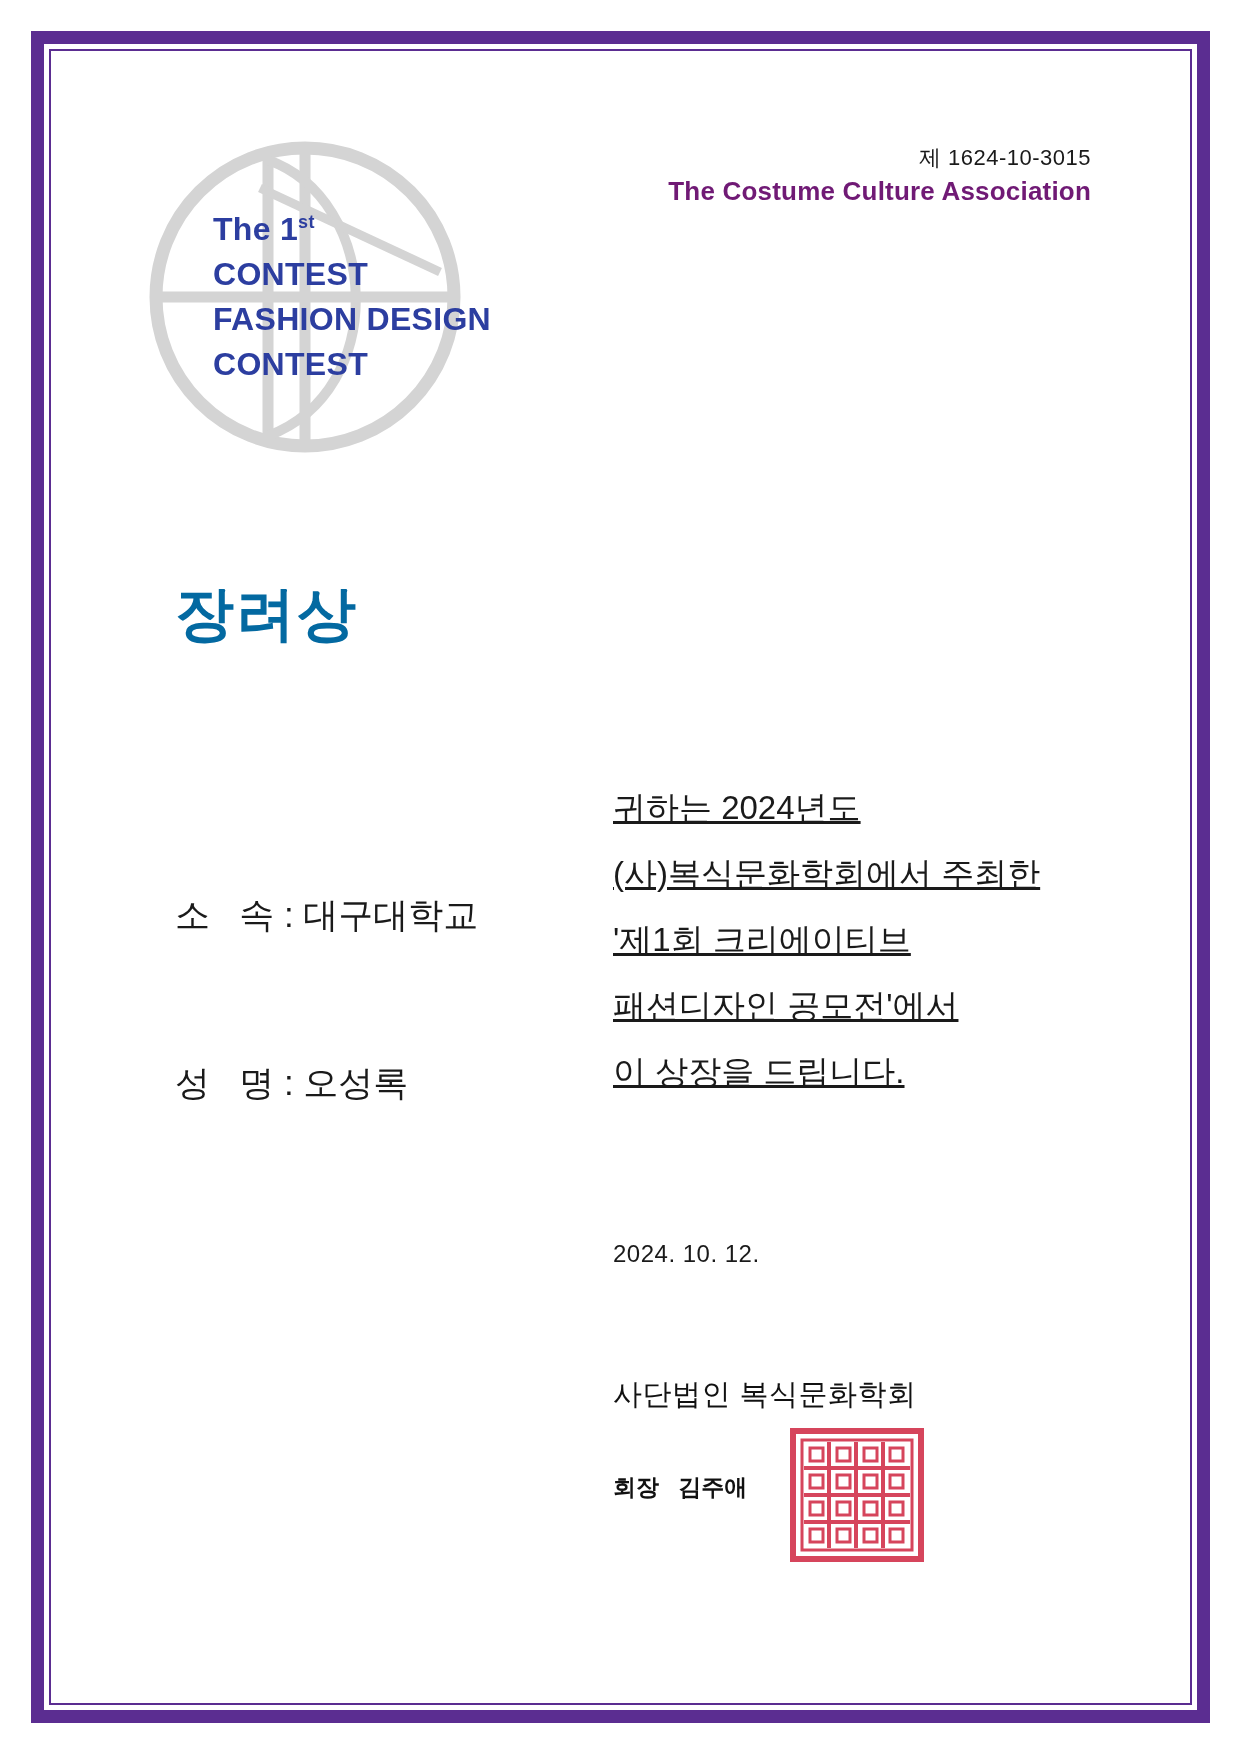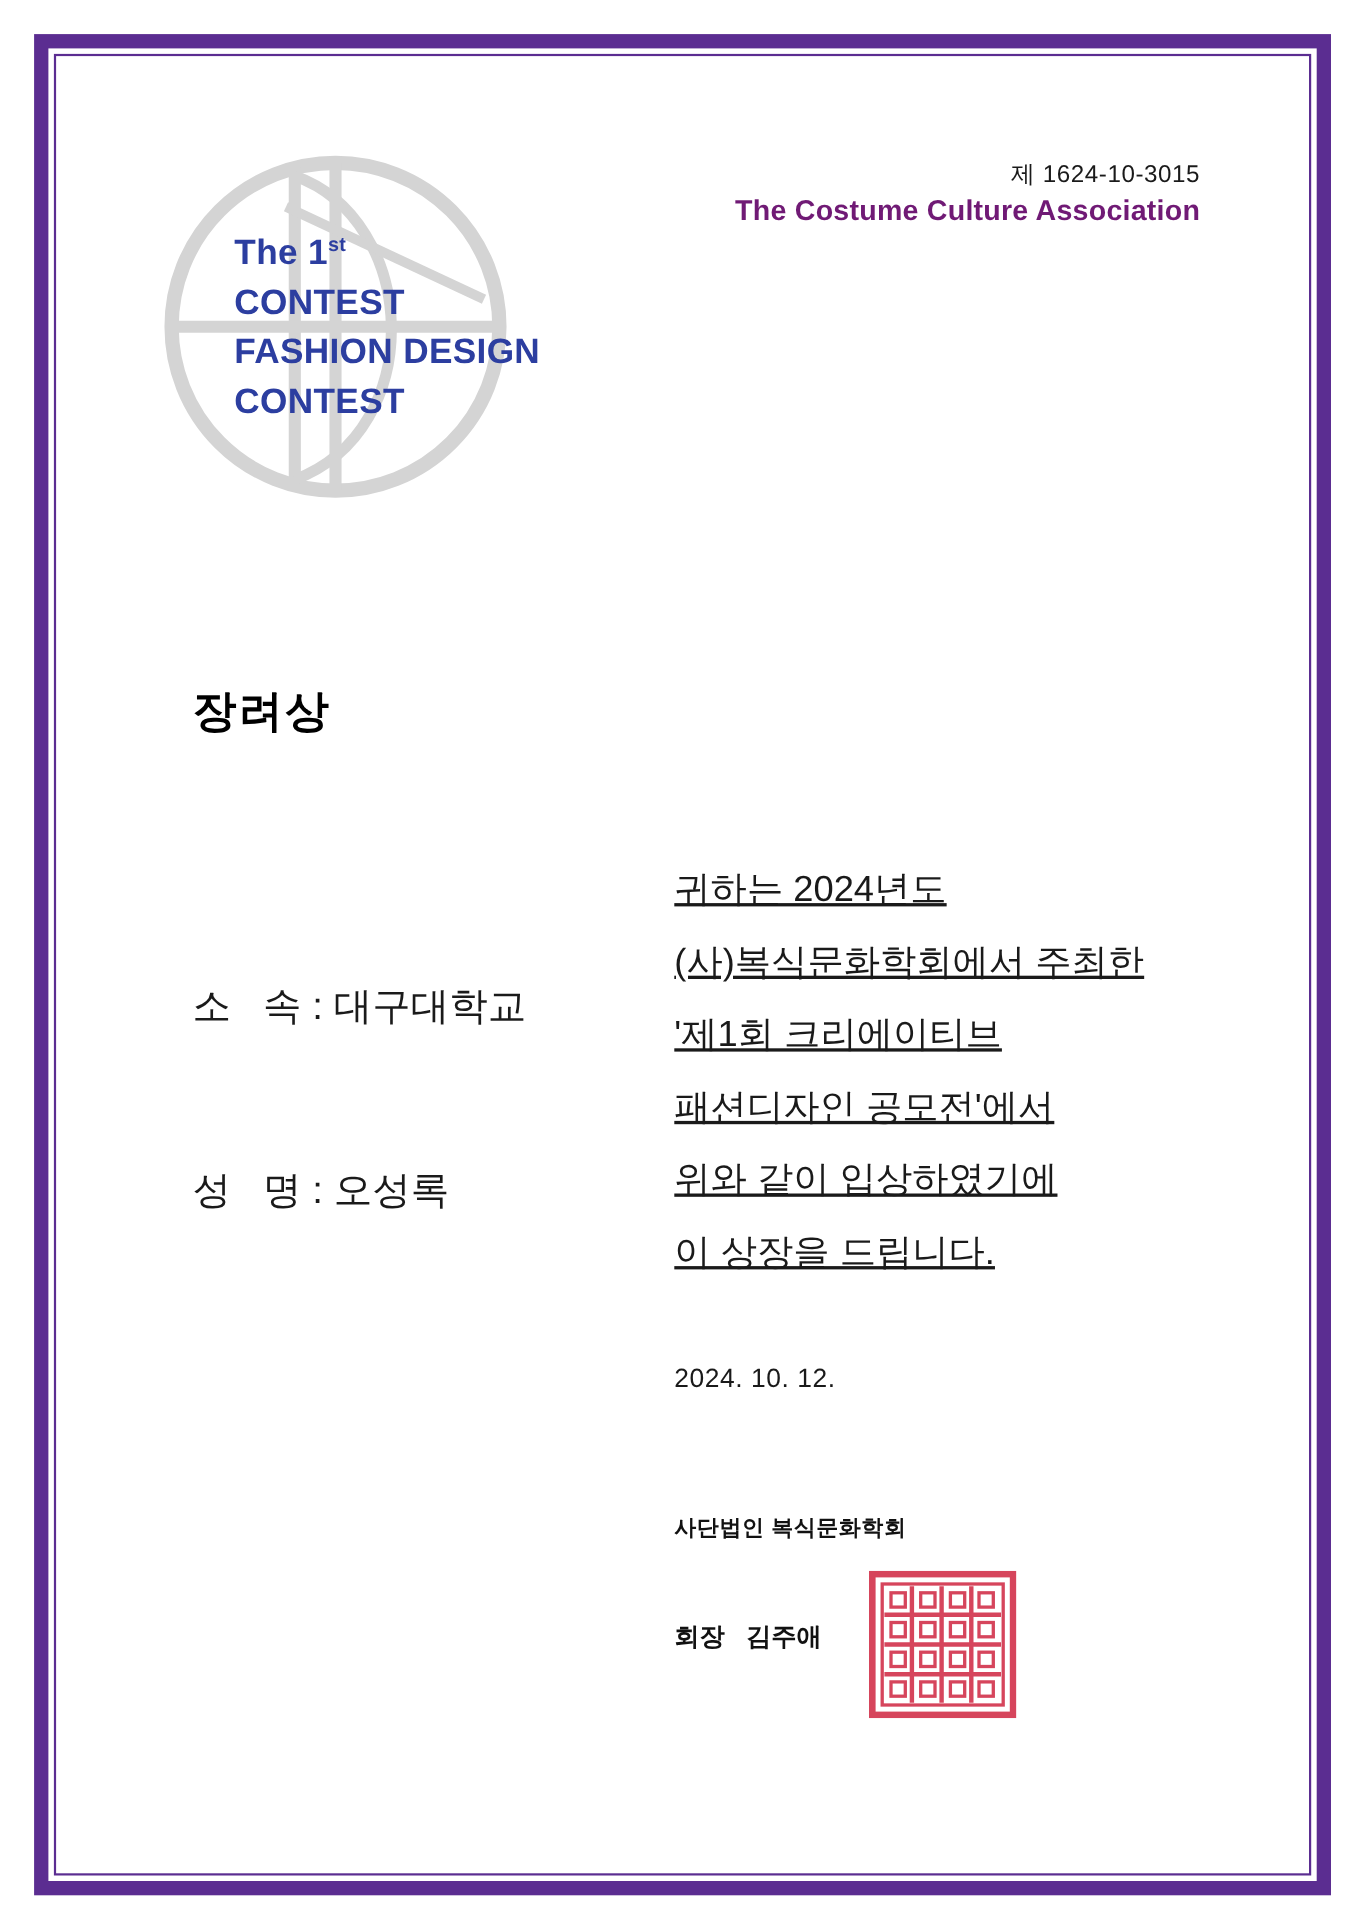--- a/index.html
+++ b/index.html
@@ -94,25 +94,24 @@
   .contest-title sup {
     font-size: 18px;
     vertical-align: super;
   }
 
   
   .award-name {
     position: absolute;
     left: 175px;
     top: 575px;
-    font-size: 40px;
+    font-size: 59px;
     font-weight: bold;
     letter-spacing: 2px;
-    color: #000000;
-    margin-top: 44px;
+    color: #0369a1;
   }
 
   
   .recipient {
     position: absolute;
     left: 175px;
     top: 775px;
     font-size: 35px;
     line-height: 56px;
     color: #1a1a1a;
@@ -140,22 +139,22 @@
     font-size: 24px;
     color: #1a1a1a;
     letter-spacing: 0.5px;
   }
 
   
   .org-name {
     position: absolute;
     left: 613px;
     top: 1375px;
-    font-size: 20px;
-    font-weight: bold;
+    font-size: 29px;
+    font-weight: normal;
     color: #111111;
     letter-spacing: 0.5px;
   }
   .president {
     position: absolute;
     left: 613px;
     top: 1472px;
     font-size: 23px;
     font-weight: bold;
     color: #111111;
@@ -216,21 +215,20 @@
     <div class="recipient">
       <div class="row">소   속 : 대구대학교</div>
       <div class="row">성   명 : 오성록</div>
     </div>
 
     <div class="body-text">
       <div class="line">귀하는 2024년도</div>
       <div class="line">(사)복식문화학회에서 주최한</div>
       <div class="line">'제1회 크리에이티브</div>
       <div class="line">패션디자인 공모전'에서</div>
-      <div class="line">위와 같이 입상하였기에</div>
       <div class="line">이 상장을 드립니다.</div>
     </div>
 
     <div class="date">2024. 10. 12.</div>
 
     <div class="org-name">사단법인 복식문화학회</div>
     <div class="president">회장   김주애</div>
 
     <div class="seal">
       <svg width="134" height="134" viewBox="0 0 134 134" xmlns="http://www.w3.org/2000/svg">

